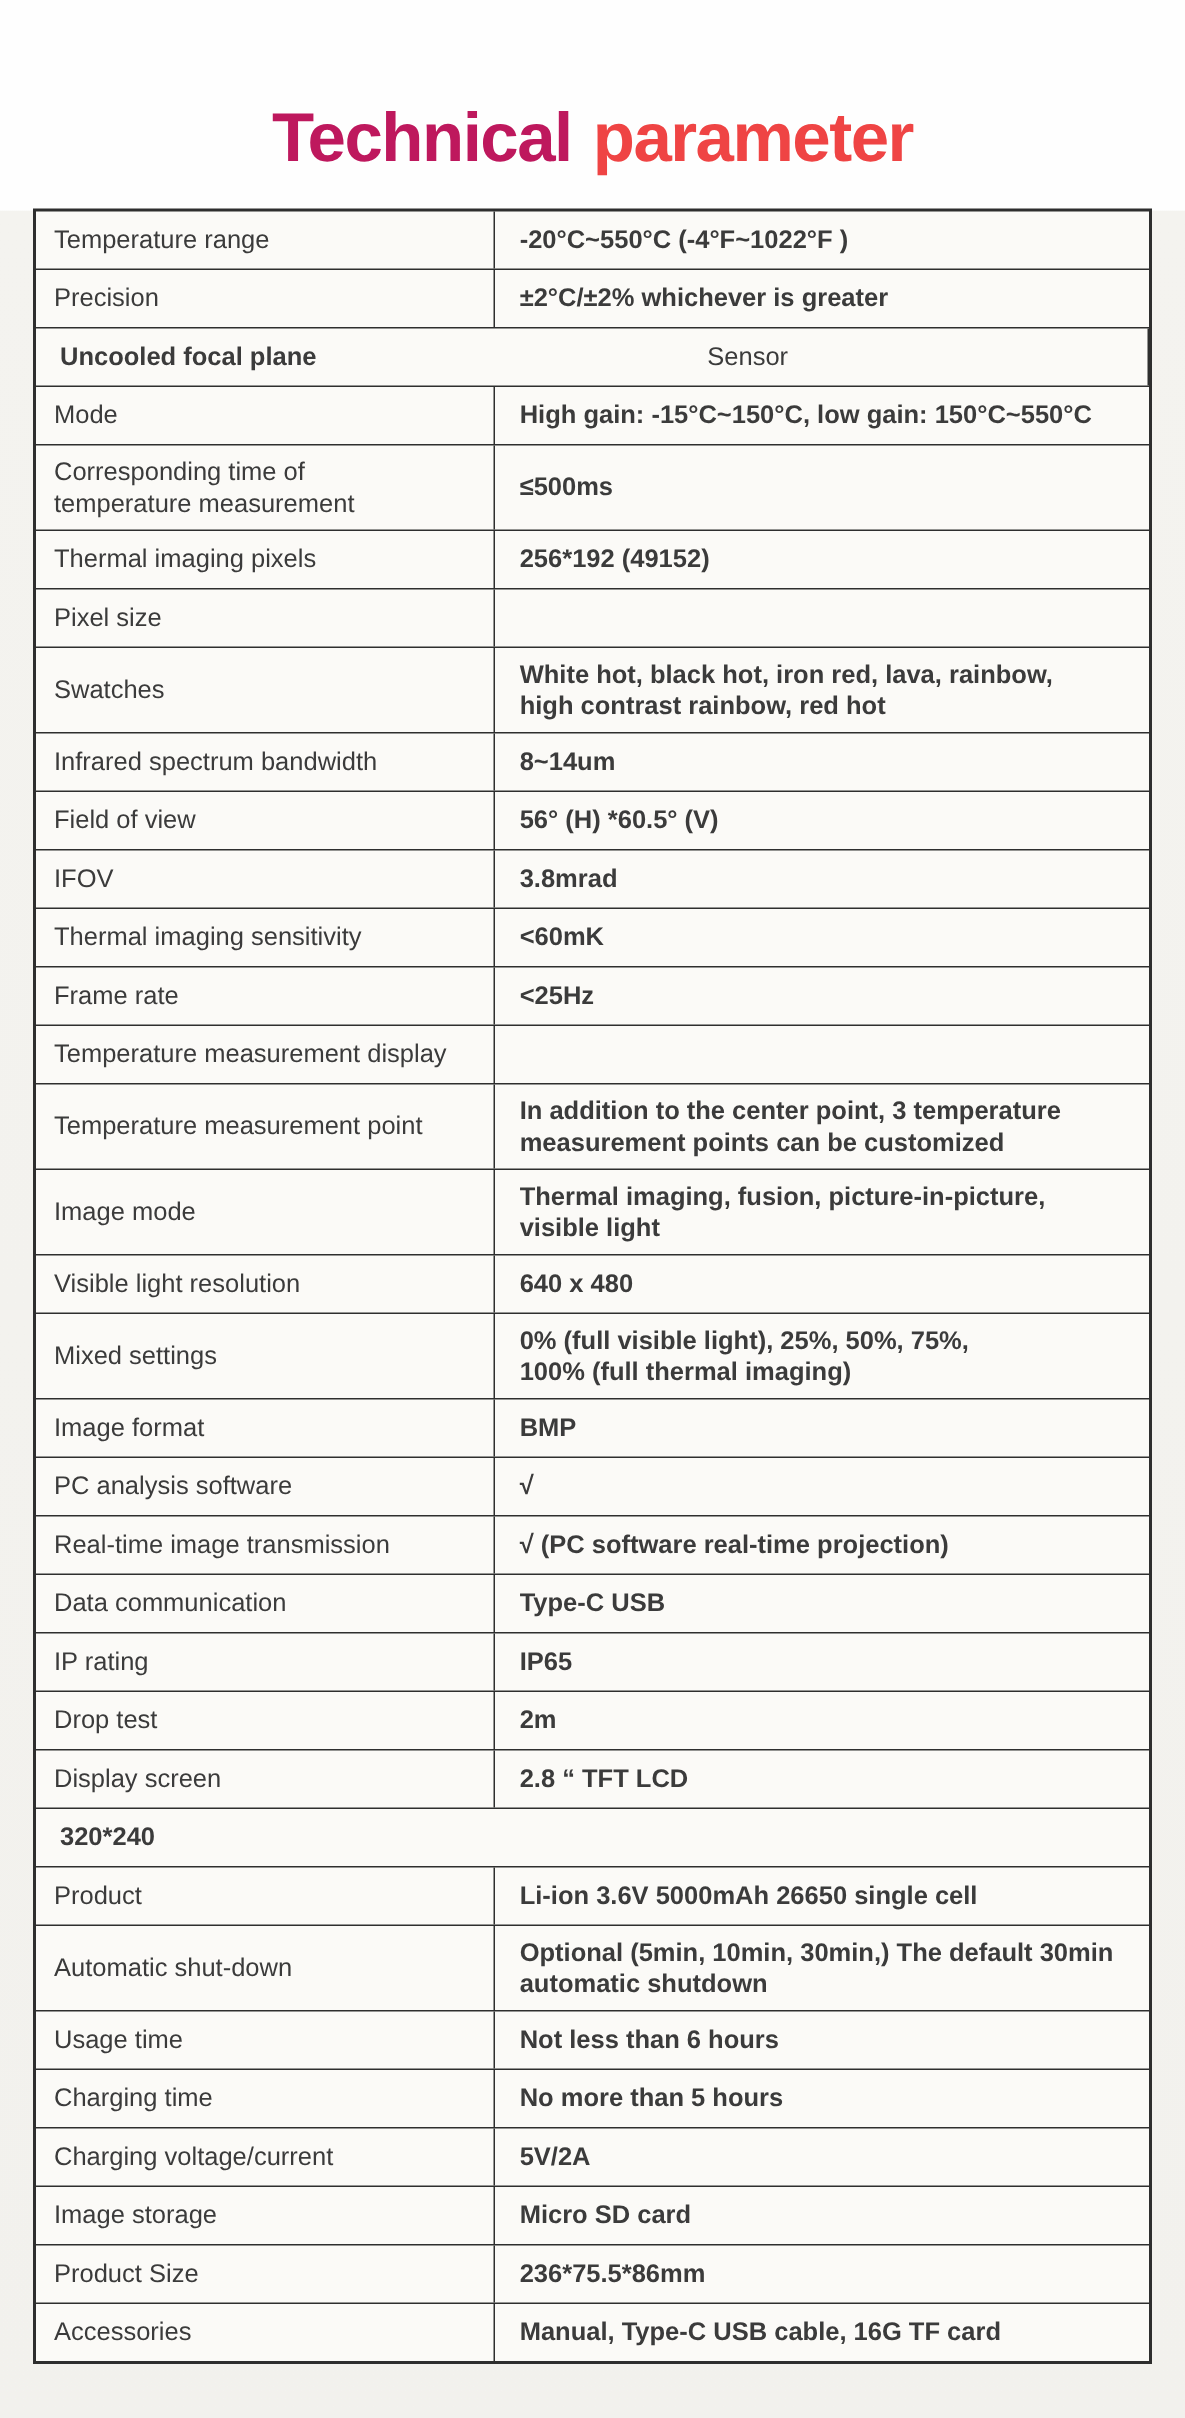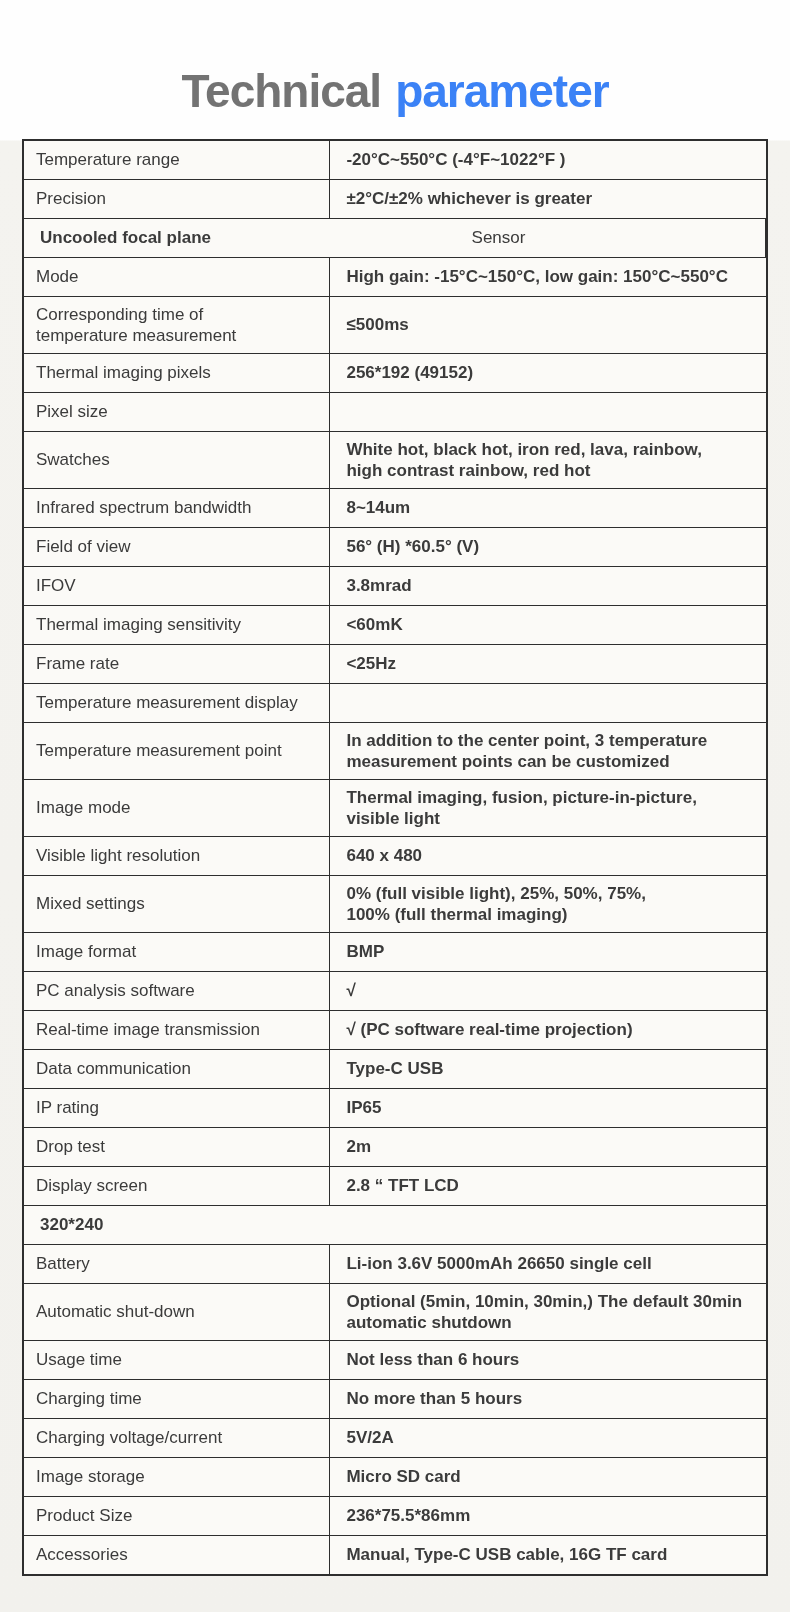--- a/index.html
+++ b/index.html
@@ -21,25 +21,25 @@
     margin-bottom: 22px;
   }
   .title {
     margin: 0;
     font-size: 46px;
     font-weight: bold;
     letter-spacing: -1px;
     line-height: 1.1;
   }
   .title .word-red {
-    color: #737373;
+    color: #be185d;
     margin-right: 14px;
   }
   .title .word-dark {
-    color: #3b82f6;
+    color: #ef4444;
   }
   .spec-table {
     margin: 0 22px;
     border: 2px solid #2e2e2e;
     background: #fbfaf7;
   }
   .row {
     display: flex;
     border-bottom: 1px solid #2e2e2e;
   }
@@ -200,21 +200,21 @@
   <div class="row">
     <div class="cell label">Display screen</div>
     <div class="cell value">2.8 “ TFT LCD</div>
   </div>
 
   <div class="row">
     <div class="cell value">320*240</div>
   </div>
 
   <div class="row">
-    <div class="cell label">Battery</div>
+    <div class="cell label">Product</div>
     <div class="cell value">Li-ion 3.6V 5000mAh 26650 single cell</div>
   </div>
 
   <div class="row">
     <div class="cell label">Automatic shut-down</div>
     <div class="cell value">Optional (5min, 10min, 30min,) The default 30min
  automatic shutdown</div>
   </div>
 
   <div class="row">

